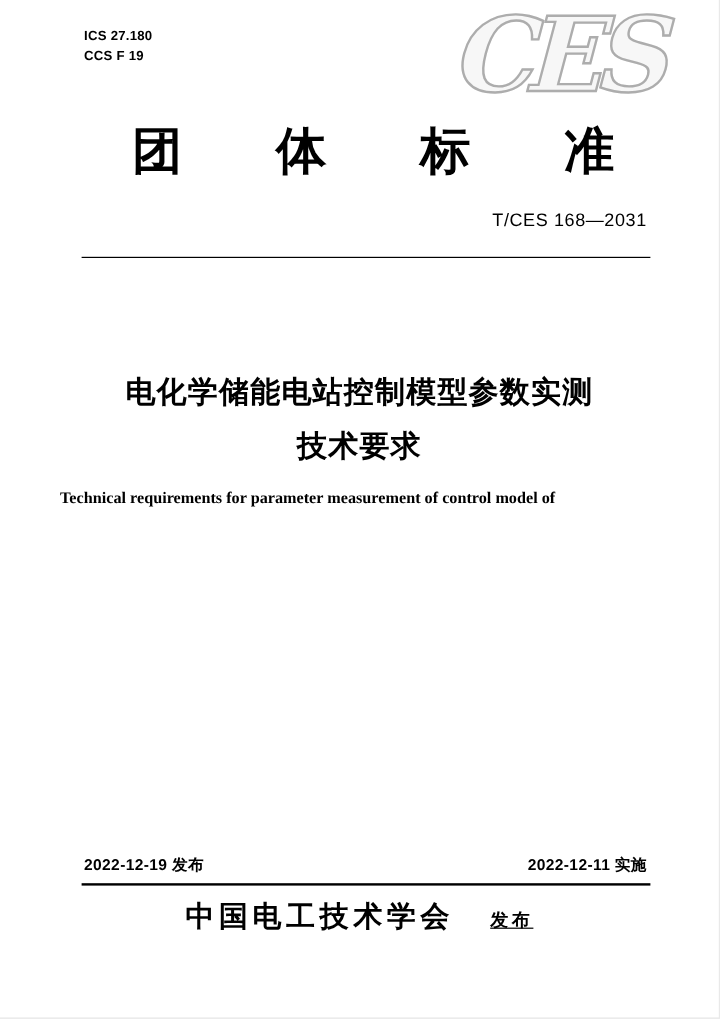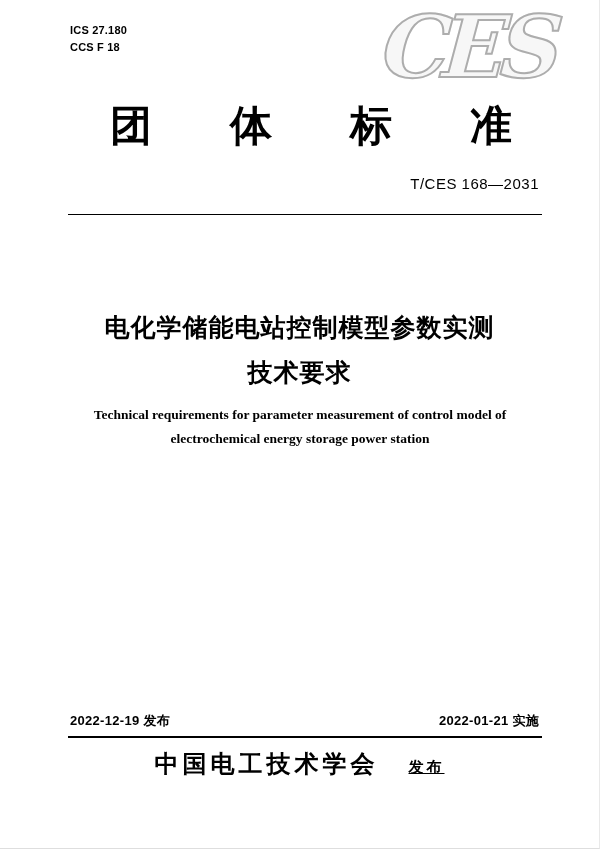--- a/index.html
+++ b/index.html
@@ -94,21 +94,21 @@
     line-height: 45px;
     font-family: "Liberation Sans", sans-serif;
   }
 
   
   .title-en {
     position: absolute;
     top: 403px;
     left: 50px;
     width: 500px;
-    text-align: center;
+    text-align: left;
     font-family: "Liberation Serif", serif;
     font-weight: bold;
     font-size: 13.5px;
     line-height: 24px;
   }
 
   
   .dates {
     position: absolute;
     top: 712px;
@@ -145,21 +145,21 @@
     text-decoration: underline;
   }
 </style>
 </head>
 <body>
 
 <div class="page">
 
   <div class="codes">
     <div>ICS 27.180</div>
-    <div>CCS F 18</div>
+    <div>CCS F 19</div>
   </div>
 
   <div class="logo">CES</div>
 
   <div class="doc-type">
     <span>团</span>
     <span>体</span>
     <span>标</span>
     <span>准</span>
   </div>
@@ -168,26 +168,25 @@
 
   <div class="rule rule-top"></div>
 
   <div class="title-zh">
     <div>电化学储能电站控制模型参数实测</div>
     <div>技术要求</div>
   </div>
 
   <div class="title-en">
     <div>Technical requirements for parameter measurement of control model of</div>
-    <div>electrochemical energy storage power station</div>
   </div>
 
   <div class="dates">
     <span>2022-12-19 发布</span>
-    <span>2022-01-21 实施</span>
+    <span>2022-12-11 实施</span>
   </div>
 
   <div class="rule rule-bottom"></div>
 
   <div class="publisher">
     <span class="publisher-name">中国电工技术学会</span>
     <span class="publisher-label">发布</span>
   </div>
 
 </div>

